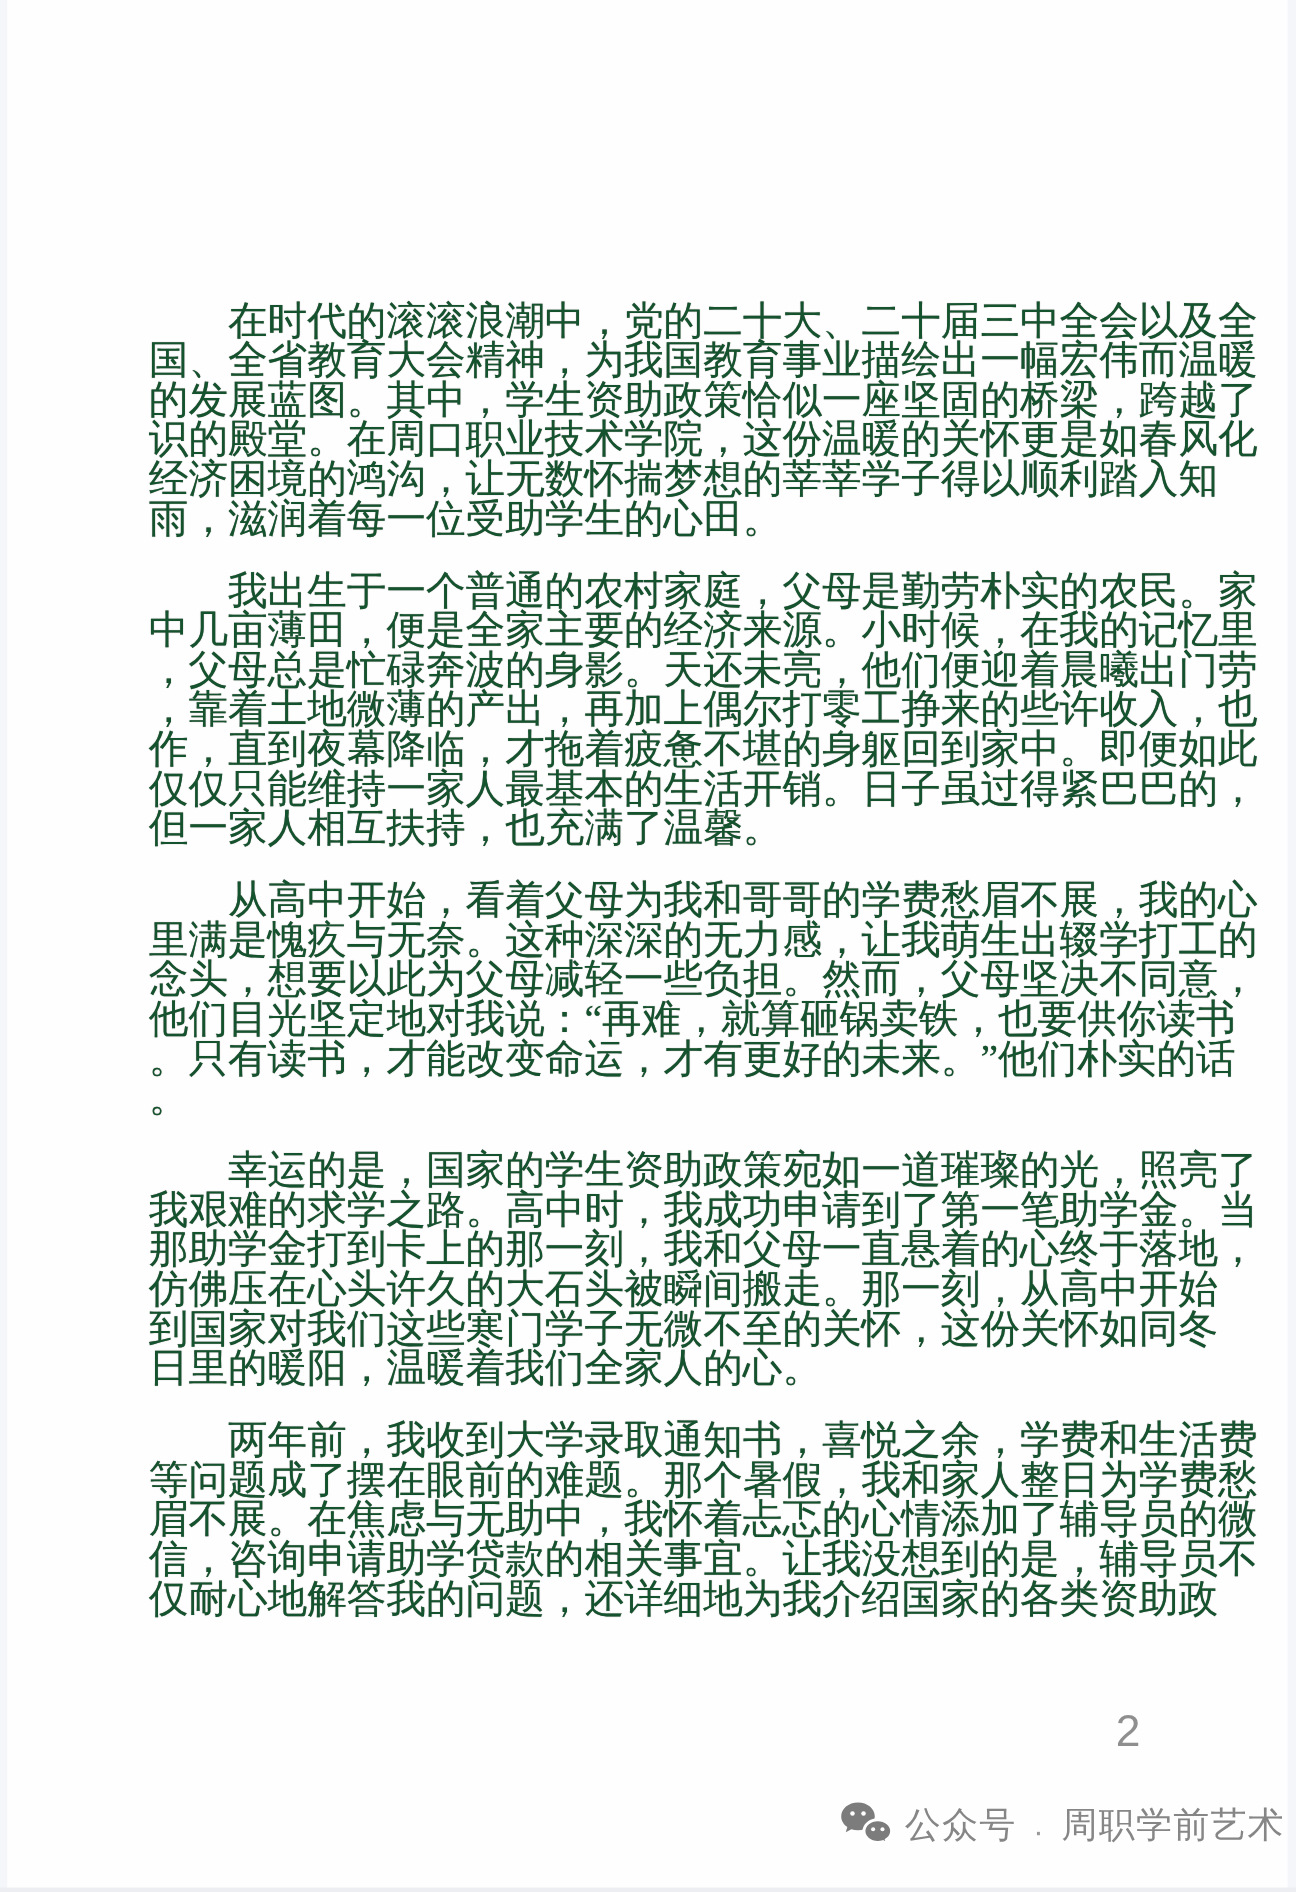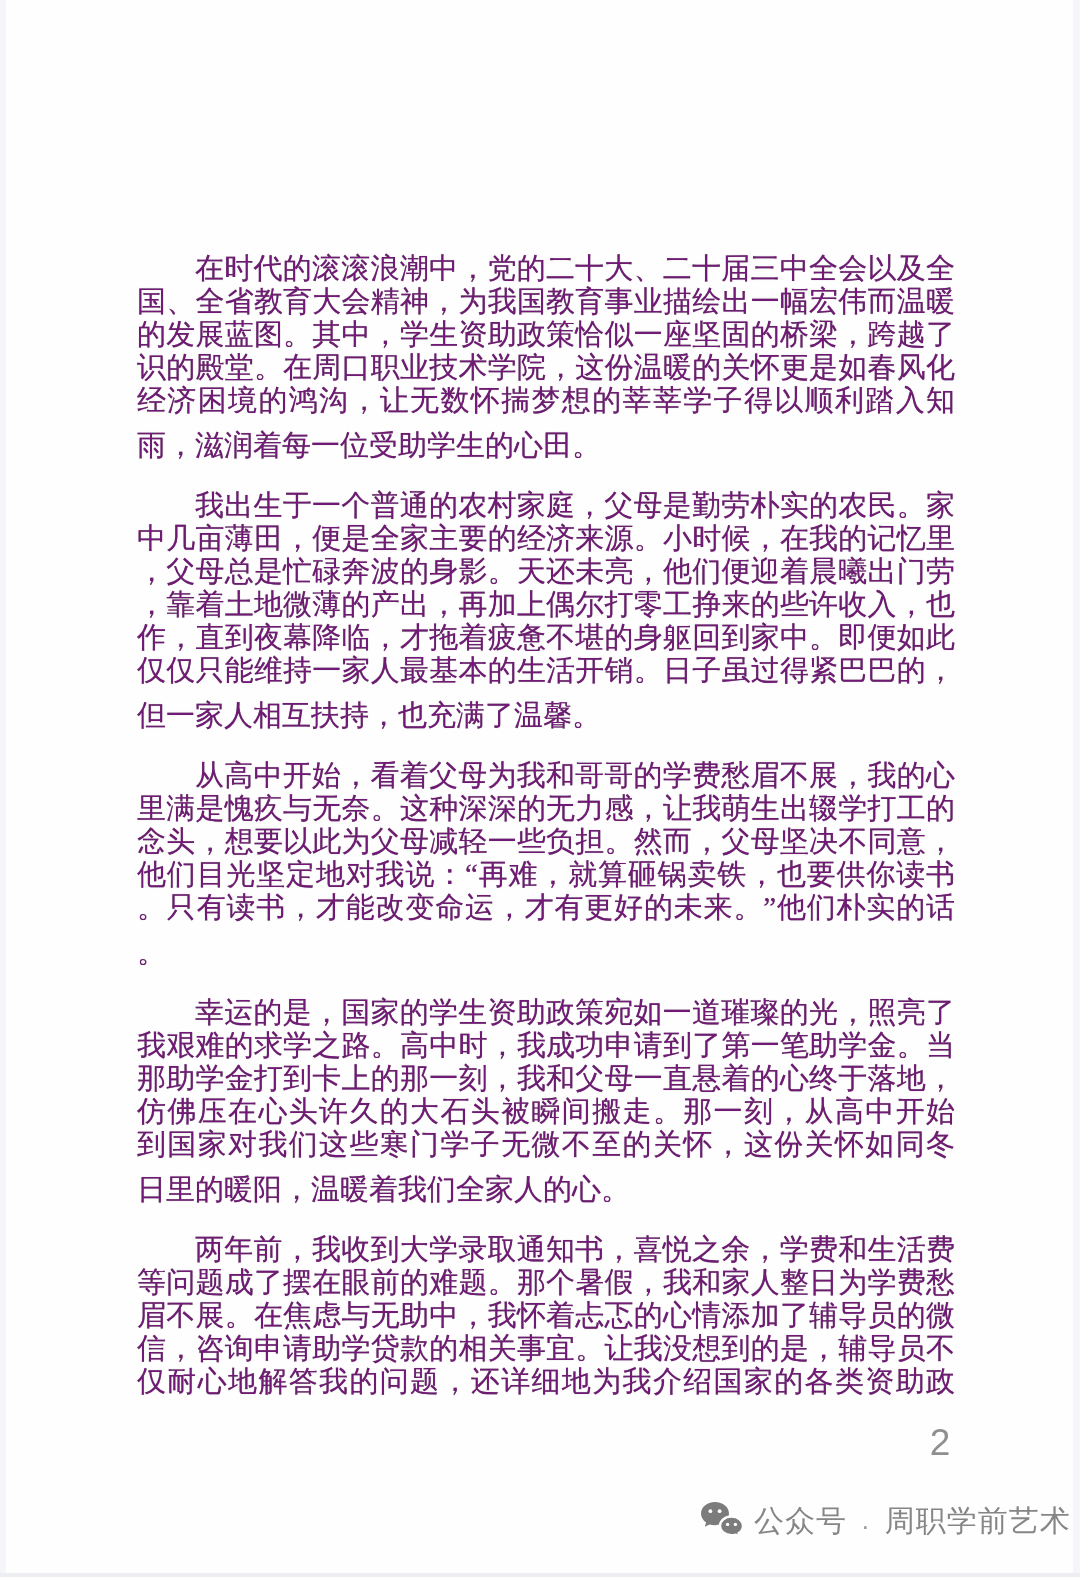--- a/index.html
+++ b/index.html
@@ -10,36 +10,36 @@
     position:relative;
     overflow:hidden;
   }
   .page{position:absolute;inset:0;background:#fffefe;}
   .edge{position:absolute;top:0;bottom:0;background:#f4f6f9;}
   .edge.left{left:0;width:6px;}
   .edge.right{right:0;width:7px;}
 
   .content{
     position:absolute;
-    left:137px;top:252px;
+    left:124px;top:252px;
     width:818px;
-    color:#701a75;
-    font-size:29px;
+    color:#14532d;
+    font-size:33px;
     line-height:33px;
     text-shadow:0 0 0.7px rgba(74,74,74,0.75);
   }
   .para{margin:0 0 27px 0;padding:0;}
   .line{
     text-align:justify;
     text-align-last:justify;
     white-space:nowrap;
     height:33px;
   }
   .line.first{text-indent:2em;}
-  .line.end{text-align-last:left;margin-top:12px;}
+  .line.end{text-align-last:left;}
 
   .page-number{
     position:absolute;
     left:895px;top:1422px;
     width:90px;
     text-align:center;
     font-size:37px;
     color:#8f8f8f;
     font-family:"Liberation Sans","DejaVu Sans",sans-serif;
   }

